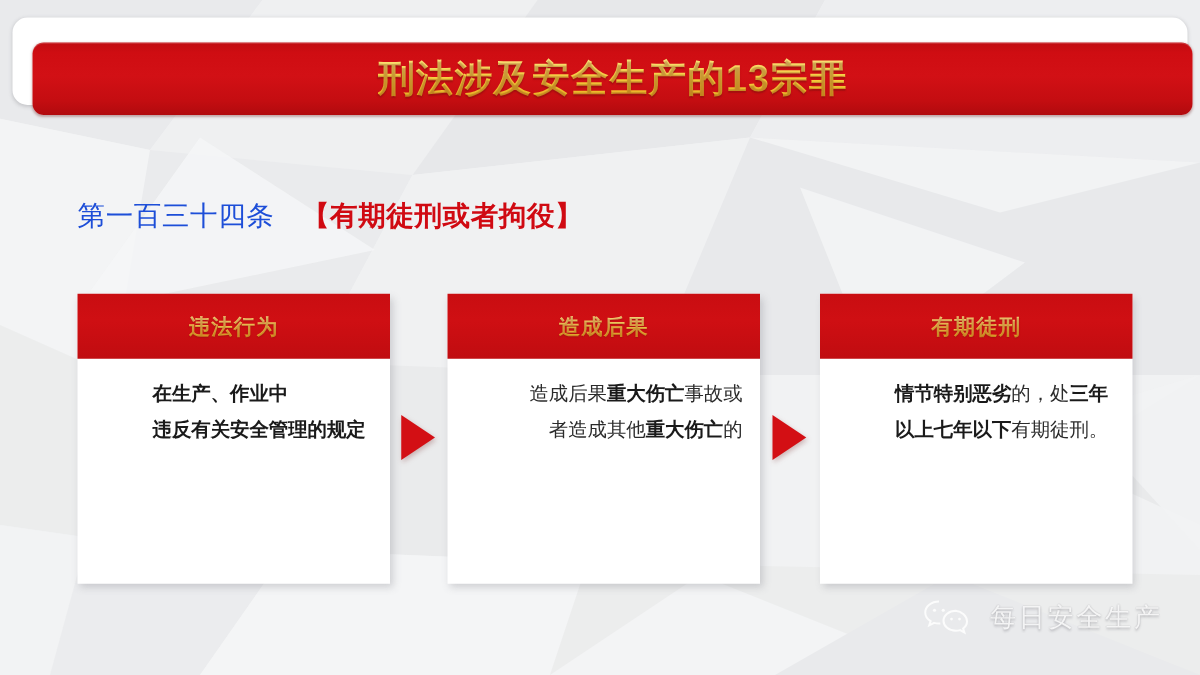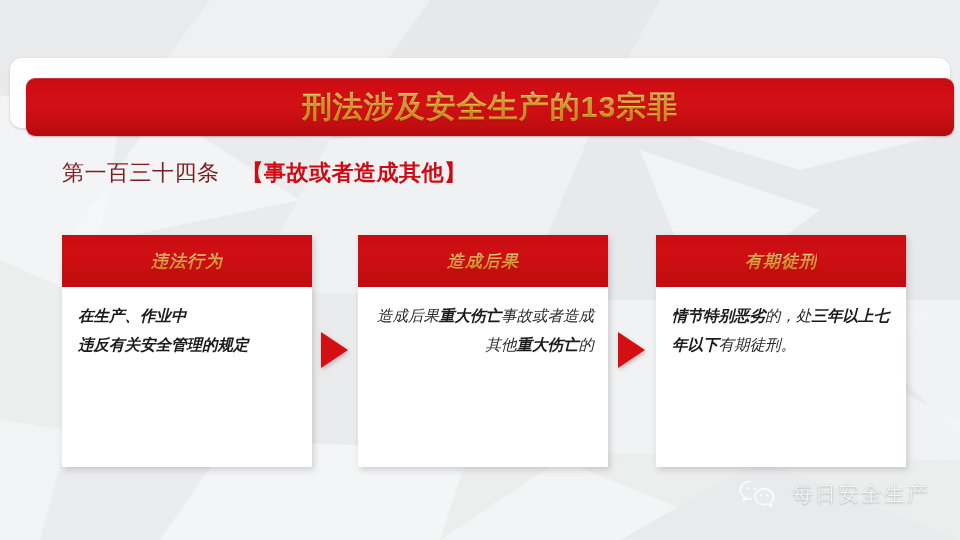--- a/index.html
+++ b/index.html
@@ -35,21 +35,20 @@
   
   .title-frame {
     position: absolute;
     left: 10px;
     top: 14px;
     width: 940px;
     height: 70px;
     border-radius: 12px;
     background: #ffffff;
     box-shadow: 0 1px 3px rgba(120,120,125,0.30);
-    margin-top: 44px;
   }
   .title-bar {
     position: absolute;
     left: 16px;
     top: 20px;
     width: 928px;
     height: 58px;
     border-radius: 9px;
     background: linear-gradient(180deg,
         #c00c11 0%,
@@ -79,39 +78,38 @@
   
   .subtitle {
     position: absolute;
     left: 62px;
     top: 158px;
     font-size: 22px;
     white-space: nowrap;
     line-height: 30px;
   }
   .subtitle .article-no {
-    color: #7f1d1d;
+    color: #1d4ed8;
     font-weight: normal;
     letter-spacing: 0.5px;
   }
   .subtitle .gap { display: inline-block; width: 22px; }
   .subtitle .crime-name {
     color: #d00a12;
     font-weight: bold;
     letter-spacing: 0.5px;
   }
 
   
   .card-row {
     position: absolute;
     left: 0;
     top: 235px;
     width: 960px;
     height: 240px;
-    font-style: italic;
   }
   .card {
     position: absolute;
     top: 0;
     width: 250px;
     height: 232px;
     background: #ffffff;
     box-shadow: 2px 3px 6px rgba(120,120,128,0.30);
   }
   .card.c1 { left: 62px; }
@@ -137,21 +135,21 @@
     text-shadow: 0 1px 1px rgba(90,15,10,0.25);
   }
   .card-body {
     padding: 14px 14px 0 16px;
     font-size: 15.5px;
     line-height: 29px;
     color: #2b2b2b;
   }
   .card-body b { font-weight: bold; color: #1a1a1a; }
   .card-body .plain { font-weight: normal; }
-  .card-body .line { display: block; }
+  .card-body .line { display: block; margin-left: 44px; }
 
   
   .arrow {
     position: absolute;
     top: 332px;
     width: 0;
     height: 0;
     border-top: 18px solid transparent;
     border-bottom: 18px solid transparent;
     border-left: 27px solid #d30f14;
@@ -212,21 +210,21 @@
     <polygon points="860,330 960,300 960,440" fill="#f2f3f4" opacity="0.9"></polygon>
   </svg>
 
   <div class="title-frame">
     <div class="title-bar">
       <span class="title-text">刑法涉及安全生产的13宗罪</span>
     </div>
   </div>
 
   <div class="subtitle">
-    <span class="article-no">第一百三十四条</span><span class="gap"></span><span class="crime-name">【事故或者造成其他】</span>
+    <span class="article-no">第一百三十四条</span><span class="gap"></span><span class="crime-name">【有期徒刑或者拘役】</span>
   </div>
 
   <div class="card-row">
 
     <div class="card c1">
       <div class="card-head">
         <span class="card-head-text">违法行为</span>
       </div>
       <div class="card-body">
           <span class="line"><b>在生产、作业中</b></span>

